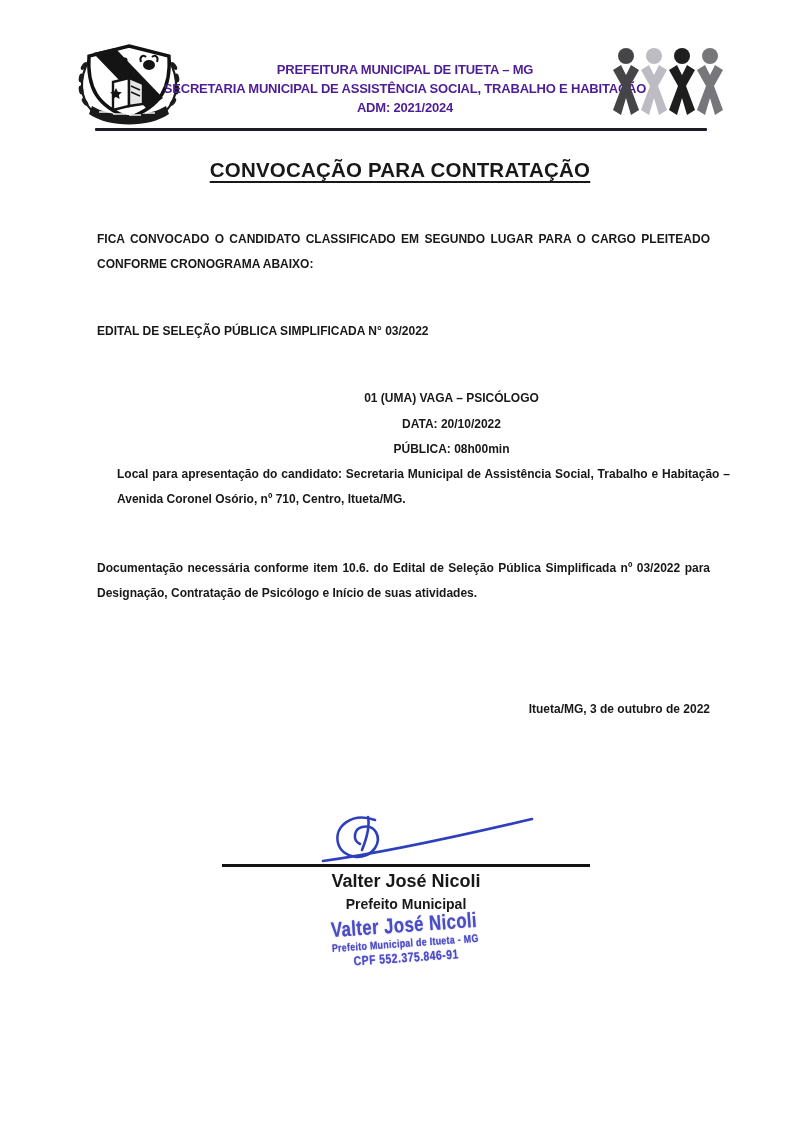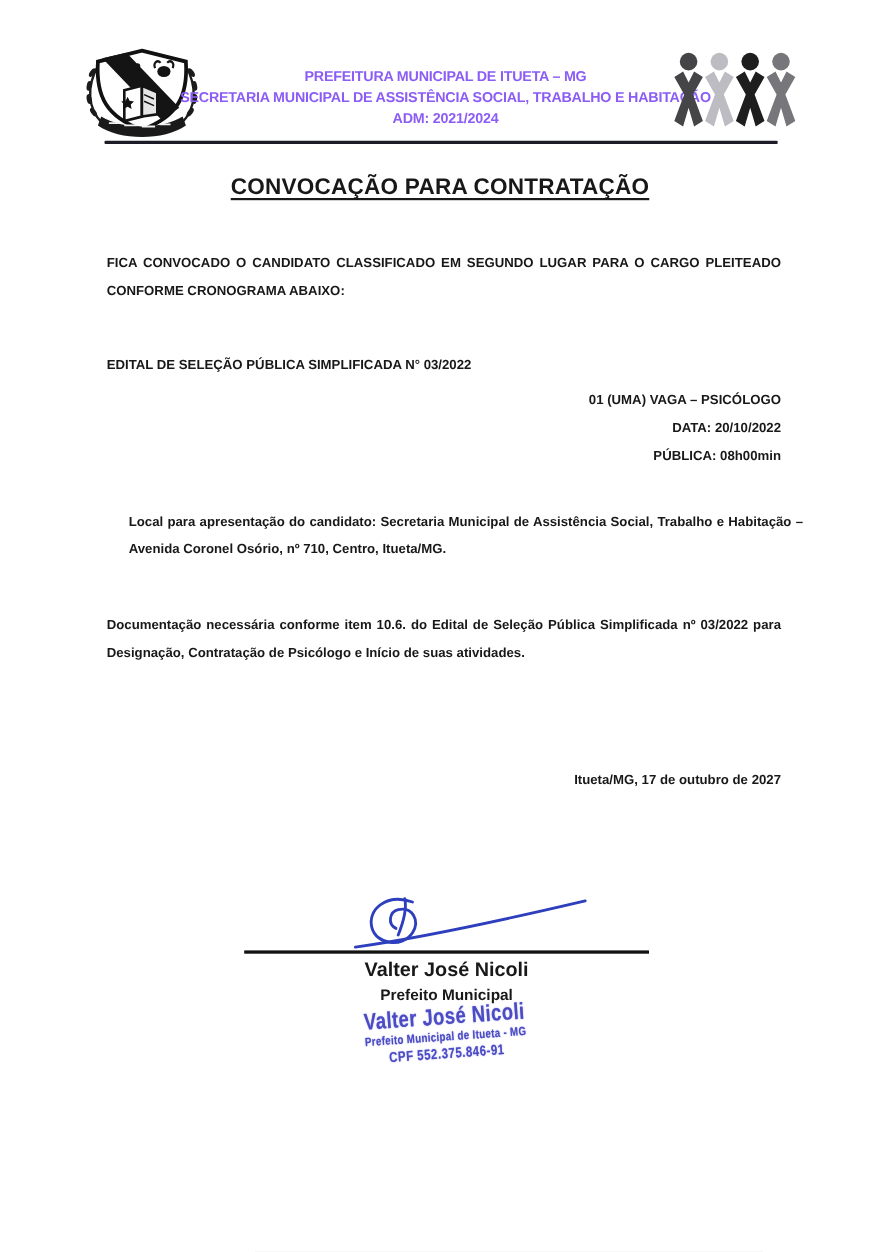--- a/index.html
+++ b/index.html
@@ -11,21 +11,21 @@
     font-family:"Liberation Sans", sans-serif;
     font-weight:bold;
     color:#181818;
     overflow:hidden;
   }
   
   .crest{position:absolute;left:73px;top:40px;width:112px;height:92px;}
   .header-text{
     position:absolute;left:140px;top:60px;width:530px;
     text-align:center;font-size:13px;line-height:19px;
-    letter-spacing:-0.2px;color:#8b5cf6;
+    letter-spacing:-0.2px;color:#4c1d95;
   }
   .people{position:absolute;left:610px;top:46px;width:116px;height:80px;}
   .divider{
     position:absolute;left:95px;top:128px;width:612px;height:3px;
     background:#1c1c28;border-radius:1px;
   }
   
   .doc-title{
     position:absolute;left:0;top:158px;width:800px;text-align:center;
     font-size:20.5px;letter-spacing:0.2px;
@@ -33,21 +33,21 @@
   .doc-title span{
     text-decoration:underline;text-underline-offset:4px;
     text-decoration-thickness:2px;
   }
   .para{
     position:absolute;left:97px;width:613px;
     font-size:12px;line-height:25px;text-align:justify;
   }
   .p1{top:227px;}
   .edital{top:319px;text-align:left;}
-  .vacancy-block{top:351px;text-align:right;line-height:25.5px;}
+  .vacancy-block{top:386px;text-align:center;line-height:25.5px;margin-left:48px;}
   .local{top:462px;margin-left:20px;}
   .documentacao{top:556px;}
   .place-date{top:697px;text-align:right;}
   
   .sig-ink{position:absolute;left:278px;top:800px;width:272px;height:70px;}
   .sig-line{position:absolute;left:222px;top:864px;width:368px;height:2.5px;background:#121212;}
   .sig-name{position:absolute;left:222px;top:871px;width:368px;text-align:center;font-size:18px;}
   .sig-role{position:absolute;left:222px;top:896px;width:368px;text-align:center;font-size:14px;}
   .stamp{
     position:absolute;left:280px;top:914px;width:250px;
@@ -157,21 +157,21 @@
   <div class="para vacancy-block">
     <div>01 (UMA) VAGA – PSICÓLOGO</div>
     <div>DATA: 20/10/2022</div>
     <div>PÚBLICA: 08h00min</div>
   </div>
 
   <div class="para local">Local para apresentação do candidato: Secretaria Municipal de Assistência Social, Trabalho e Habitação – Avenida Coronel Osório, nº 710, Centro, Itueta/MG.</div>
 
   <div class="para documentacao">Documentação necessária conforme item 10.6. do Edital de Seleção Pública Simplificada nº 03/2022 para Designação, Contratação de Psicólogo e Início de suas atividades.</div>
 
-  <div class="para place-date">Itueta/MG, 17 de outubro de 2027</div>
+  <div class="para place-date">Itueta/MG, 3 de outubro de 2022</div>
 
   <div class="sig-ink">
     <svg viewBox="0 0 272 70" width="272" height="70" xmlns="http://www.w3.org/2000/svg">
       <g fill="none" stroke="#2e3fbd" stroke-width="2.6" stroke-linecap="round">
         <path d="M97,20 C74,12 56,26 60,43 C64,59 88,62 97,48 C104,37 97,24 84,27 C76,29 74,40 82,44"></path>
         <path d="M45,61 C110,52 190,34 254,19"></path>
         <path d="M90,17 C92,26 88,40 84,50"></path>
       </g>
     </svg>
   </div>

